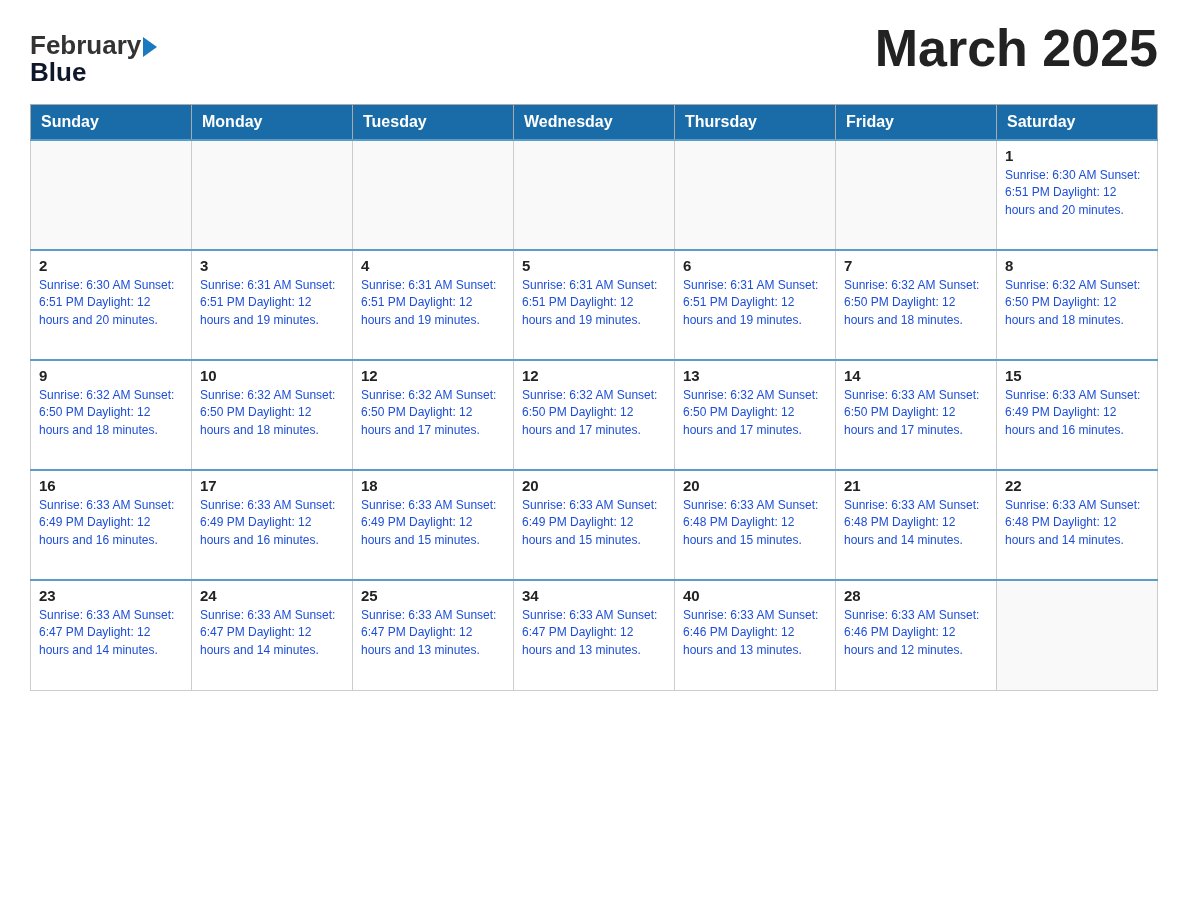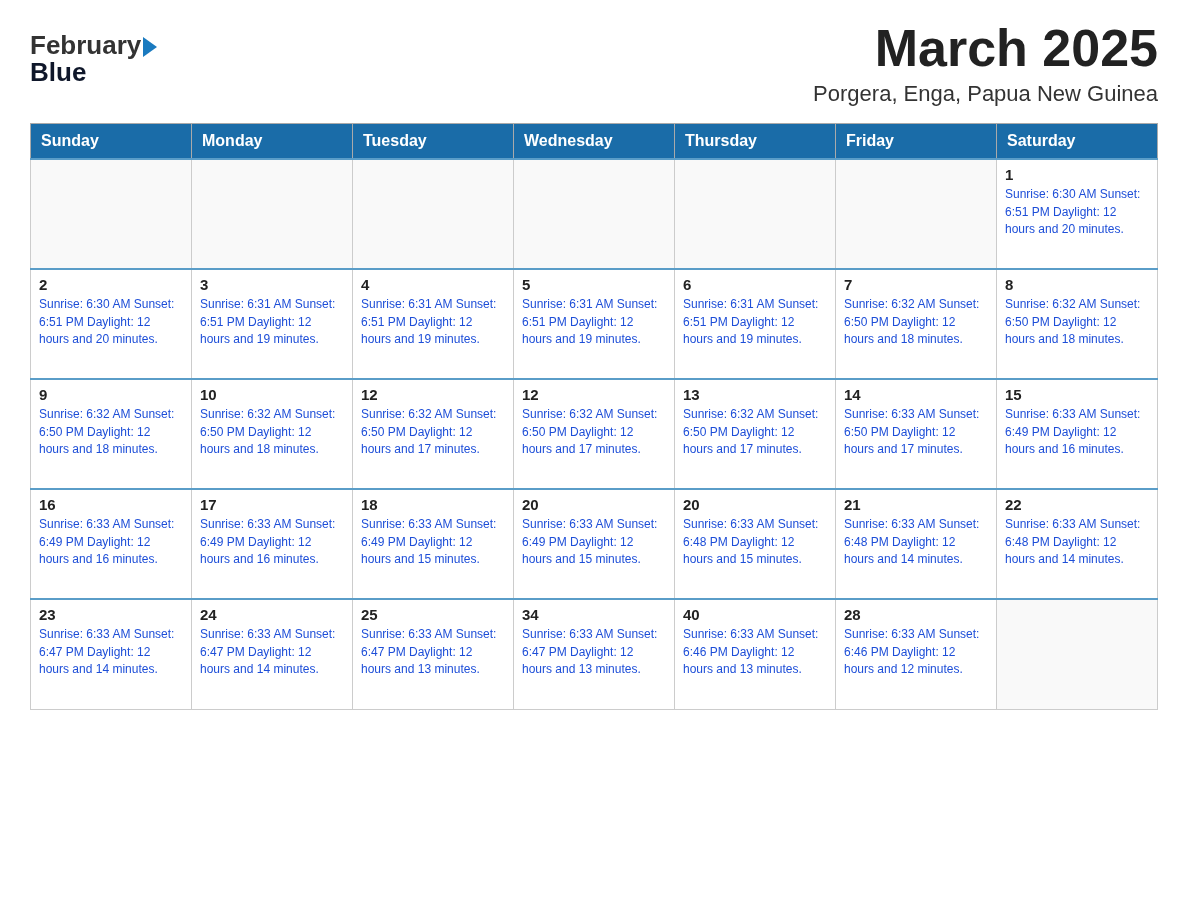--- a/index.html
+++ b/index.html
@@ -111,21 +111,20 @@
 <div class="header">
   <div class="logo">
     <div class="logo-text">
       <span class="logo-general">February</span>
       <div class="logo-arrow"></div>
     </div>
     <span class="logo-blue">Blue</span>
   </div>
   <div class="title-block">
     <div class="month-title">March 2025</div>
-    <div class="location-title">Porgera, Enga, Papua New Guinea</div>
   </div>
 </div>
 
 <table class="calendar">
   <thead>
     <tr>
     <th>Sunday</th>
         <th>Monday</th>
         <th>Tuesday</th>
         <th>Wednesday</th>

